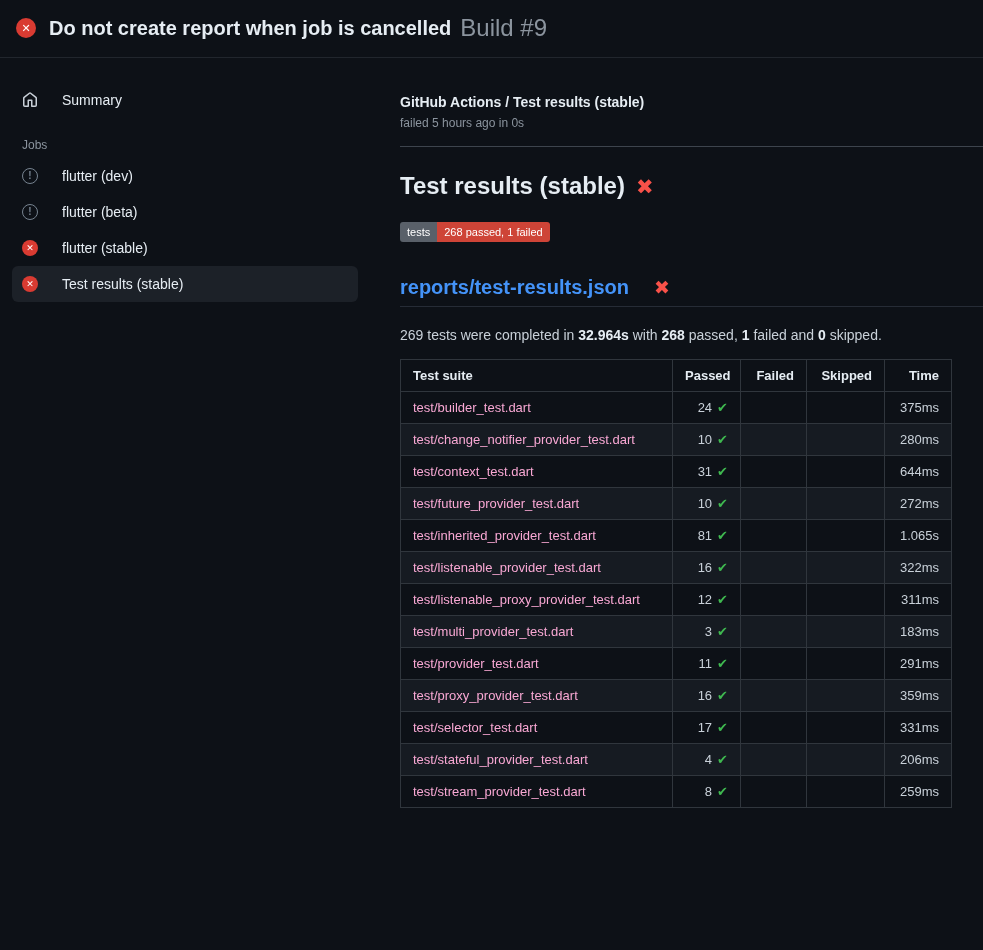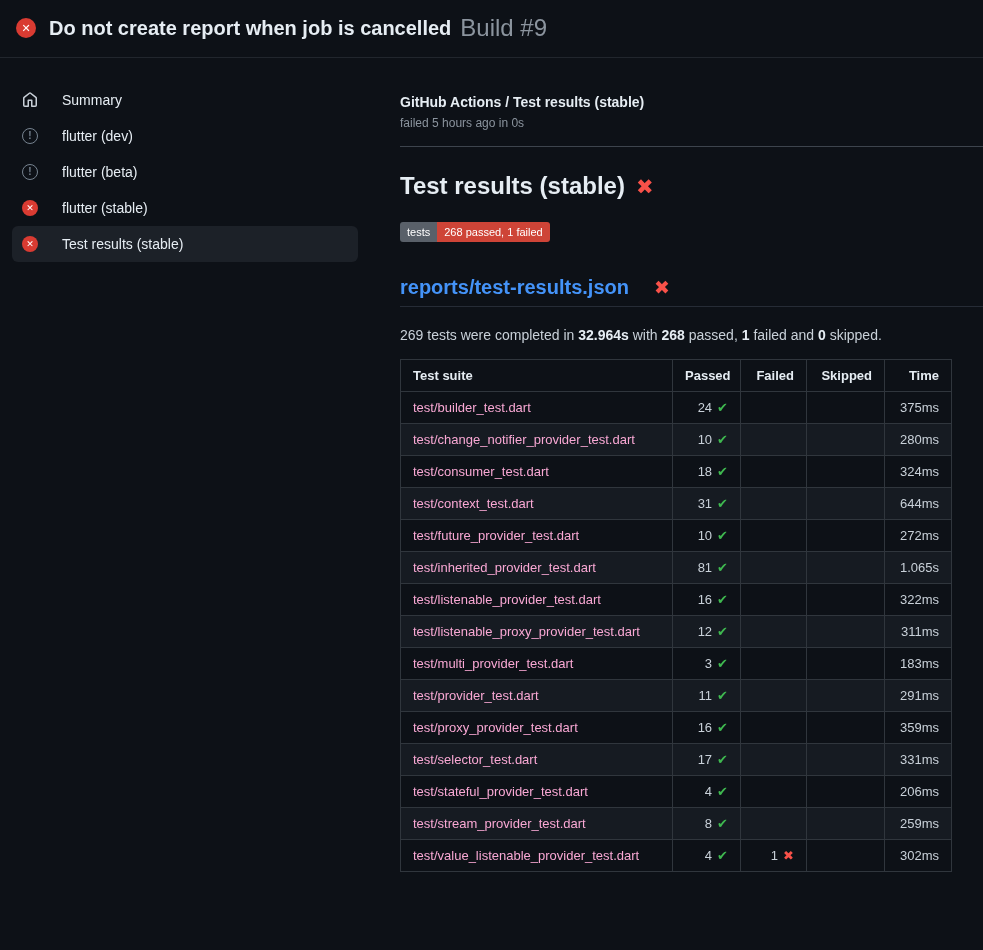--- a/index.html
+++ b/index.html
@@ -97,20 +97,21 @@
 <div class="layout">
   <aside class="sidebar">
     <div class="side-item">
       <span class="home-icon">
         <svg width="16" height="16" viewBox="0 0 16 16" fill="#c9d1d9">
             <path d="M6.906.664a1.749 1.749 0 0 1 2.187 0l5.25 4.2c.415.332.657.835.657 1.367v7.019A1.75 1.75 0 0 1 13.25 15h-3.5a.75.75 0 0 1-.75-.75V9H7v5.25a.75.75 0 0 1-.75.75h-3.5A1.75 1.75 0 0 1 1 13.25V6.23c0-.531.242-1.034.657-1.366l5.25-4.2Zm1.25 1.171a.25.25 0 0 0-.312 0l-5.25 4.2a.25.25 0 0 0-.094.196v7.019c0 .138.112.25.25.25H5.5V8.25a.75.75 0 0 1 .75-.75h3.5a.75.75 0 0 1 .75.75v5.25h2.75a.25.25 0 0 0 .25-.25V6.23a.25.25 0 0 0-.094-.195Z"></path>
           </svg>
       </span>
       <span>Summary</span>
     </div>
+    <div class="jobs-label">Jobs</div>
     <div id="job-list">
         <div class="side-item">
           <span class="warn-circle">!</span>
           <span>flutter (dev)</span>
         </div>
         <div class="side-item">
           <span class="warn-circle">!</span>
           <span>flutter (beta)</span>
         </div>
         <div class="side-item">
@@ -172,27 +173,20 @@
             <td class="num time">375ms</td>
           </tr>
           <tr>
             <td class="suite"><a href="#">test/change_notifier_provider_test.dart</a></td>
             <td class="num"><span>10</span><span class="check">✔</span></td>
             <td class="num"></td>
             <td class="num"></td>
             <td class="num time">280ms</td>
           </tr>
           <tr>
-            <td class="suite"><a href="#">test/consumer_test.dart</a></td>
-            <td class="num"><span>18</span><span class="check">✔</span></td>
-            <td class="num"></td>
-            <td class="num"></td>
-            <td class="num time">324ms</td>
-          </tr>
-          <tr>
             <td class="suite"><a href="#">test/context_test.dart</a></td>
             <td class="num"><span>31</span><span class="check">✔</span></td>
             <td class="num"></td>
             <td class="num"></td>
             <td class="num time">644ms</td>
           </tr>
           <tr>
             <td class="suite"><a href="#">test/future_provider_test.dart</a></td>
             <td class="num"><span>10</span><span class="check">✔</span></td>
             <td class="num"></td>
@@ -254,24 +248,17 @@
             <td class="num"></td>
             <td class="num"></td>
             <td class="num time">206ms</td>
           </tr>
           <tr>
             <td class="suite"><a href="#">test/stream_provider_test.dart</a></td>
             <td class="num"><span>8</span><span class="check">✔</span></td>
             <td class="num"></td>
             <td class="num"></td>
             <td class="num time">259ms</td>
-          </tr>
-          <tr>
-            <td class="suite"><a href="#">test/value_listenable_provider_test.dart</a></td>
-            <td class="num"><span>4</span><span class="check">✔</span></td>
-            <td class="num"><span>1</span><span class="cross-sm">✖</span></td>
-            <td class="num"></td>
-            <td class="num time">302ms</td>
           </tr>
         </tbody>
     </table>
   </main>
 </div>
 
 </body></html>

